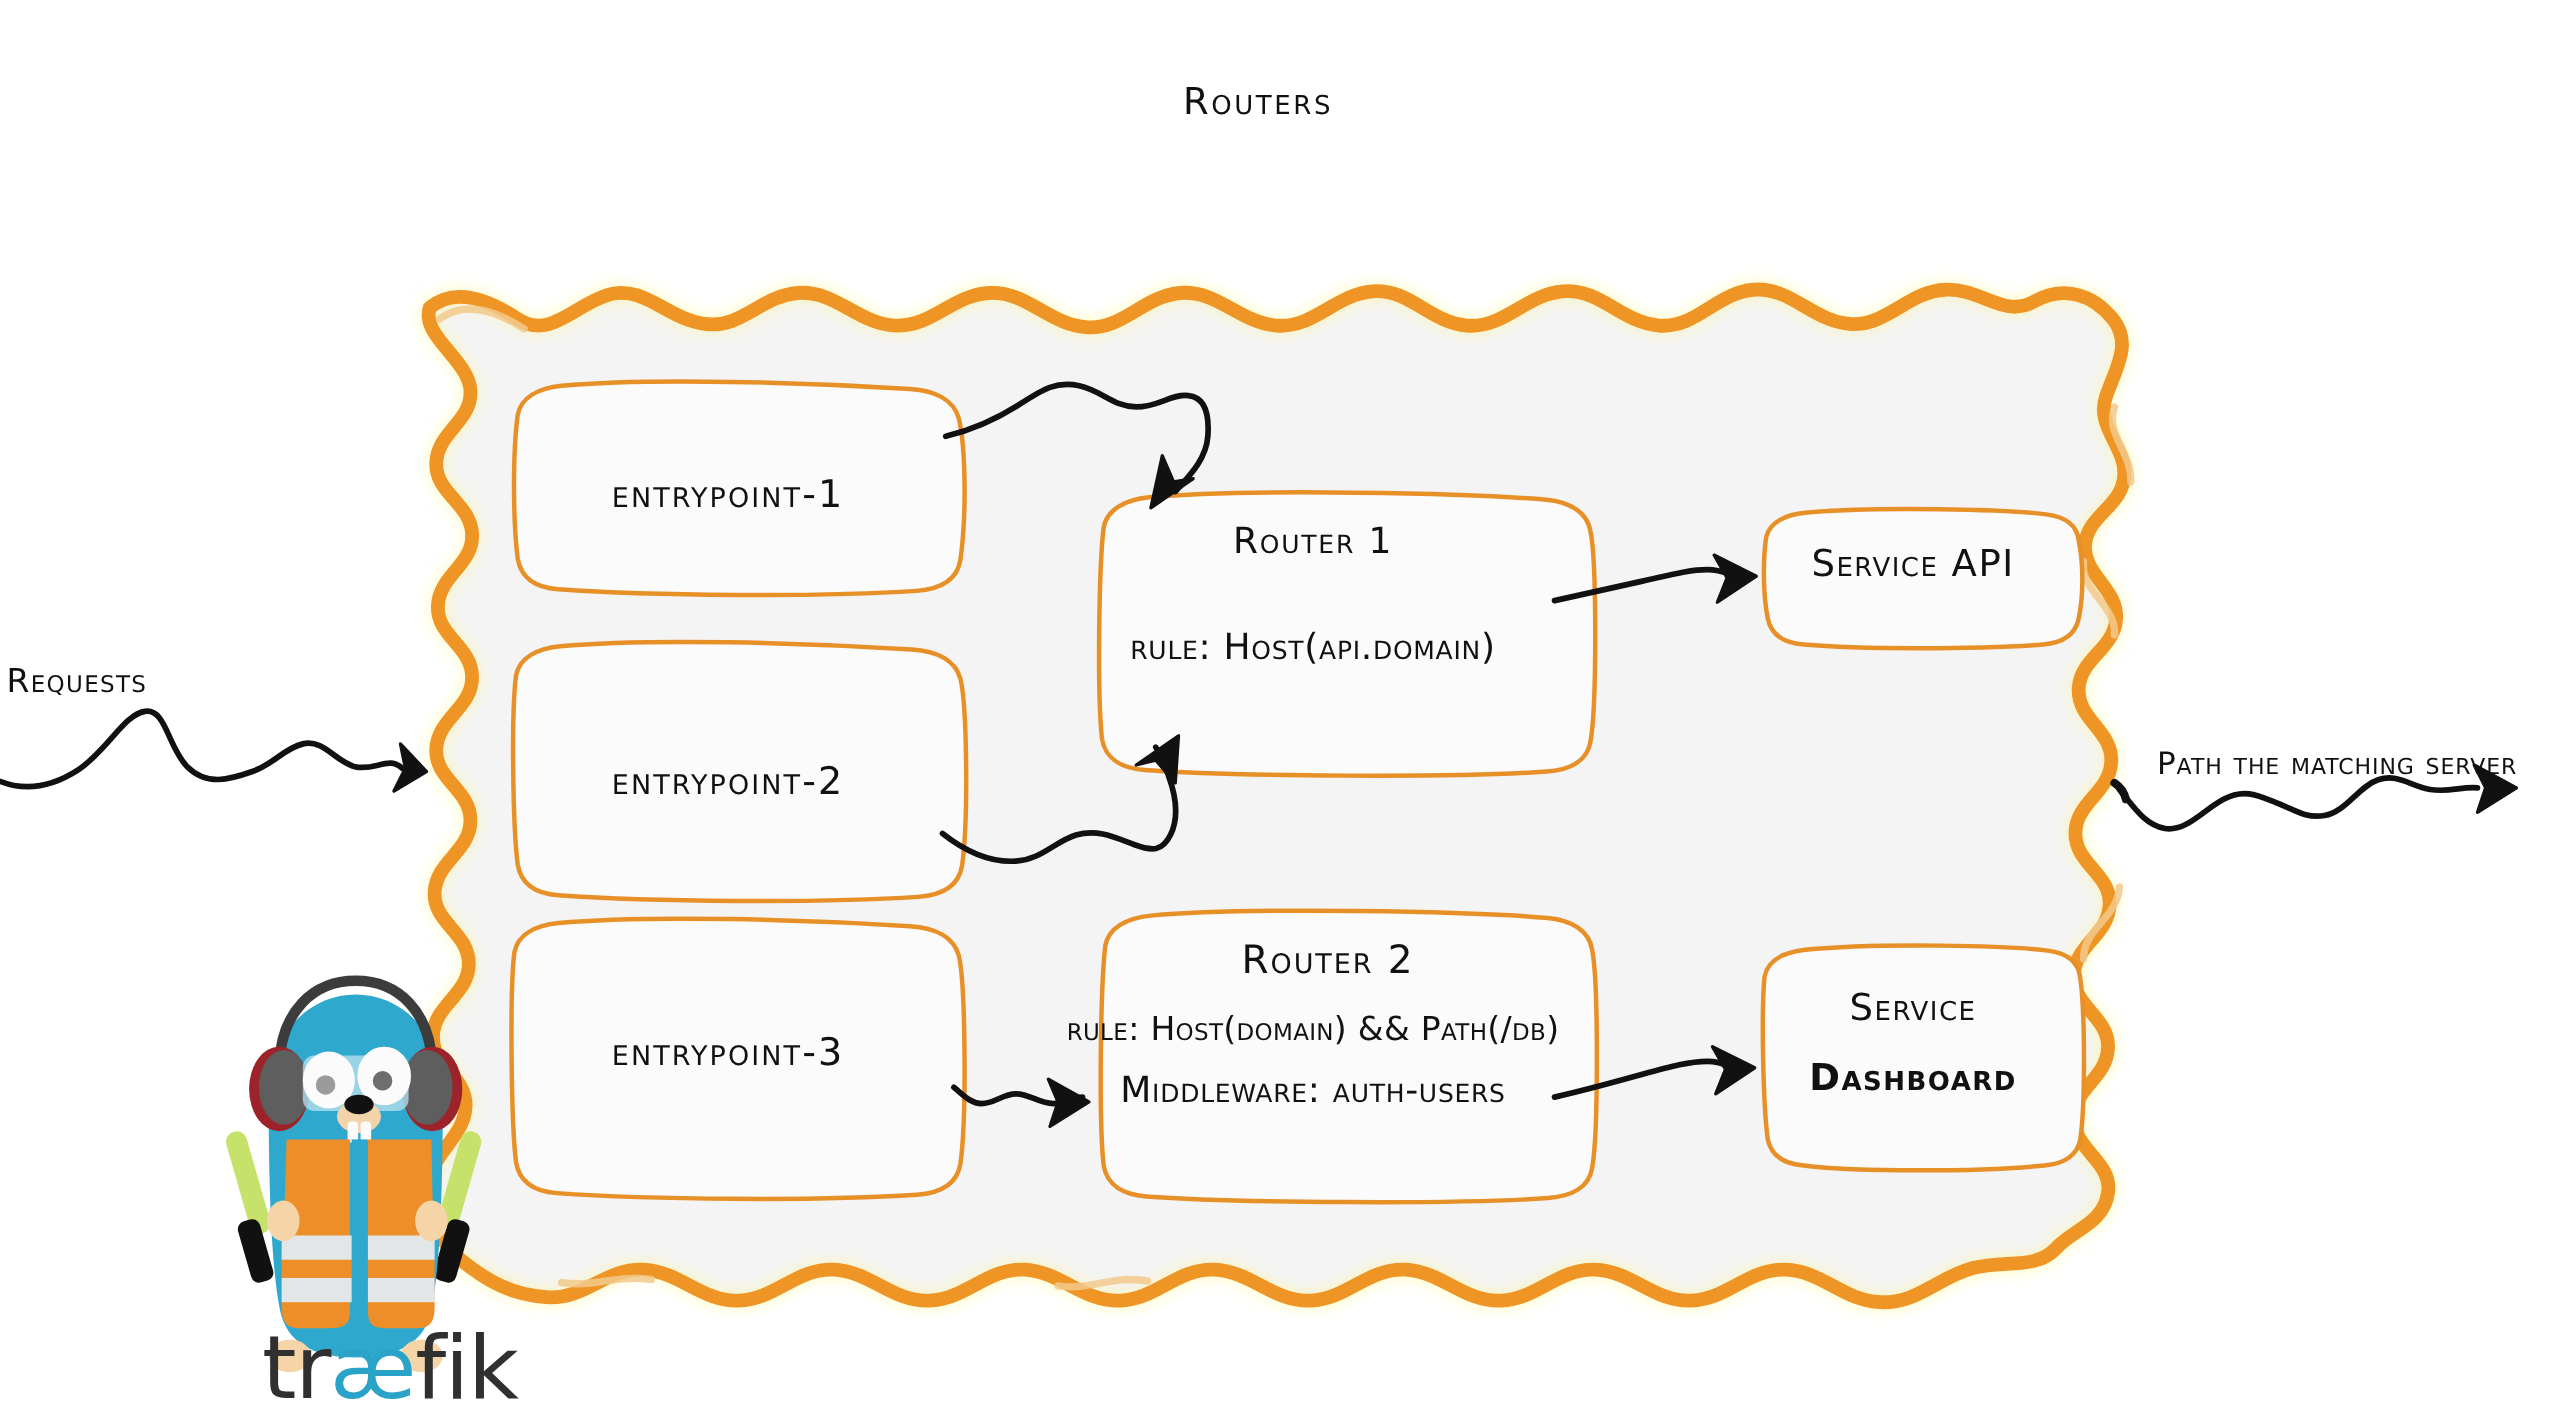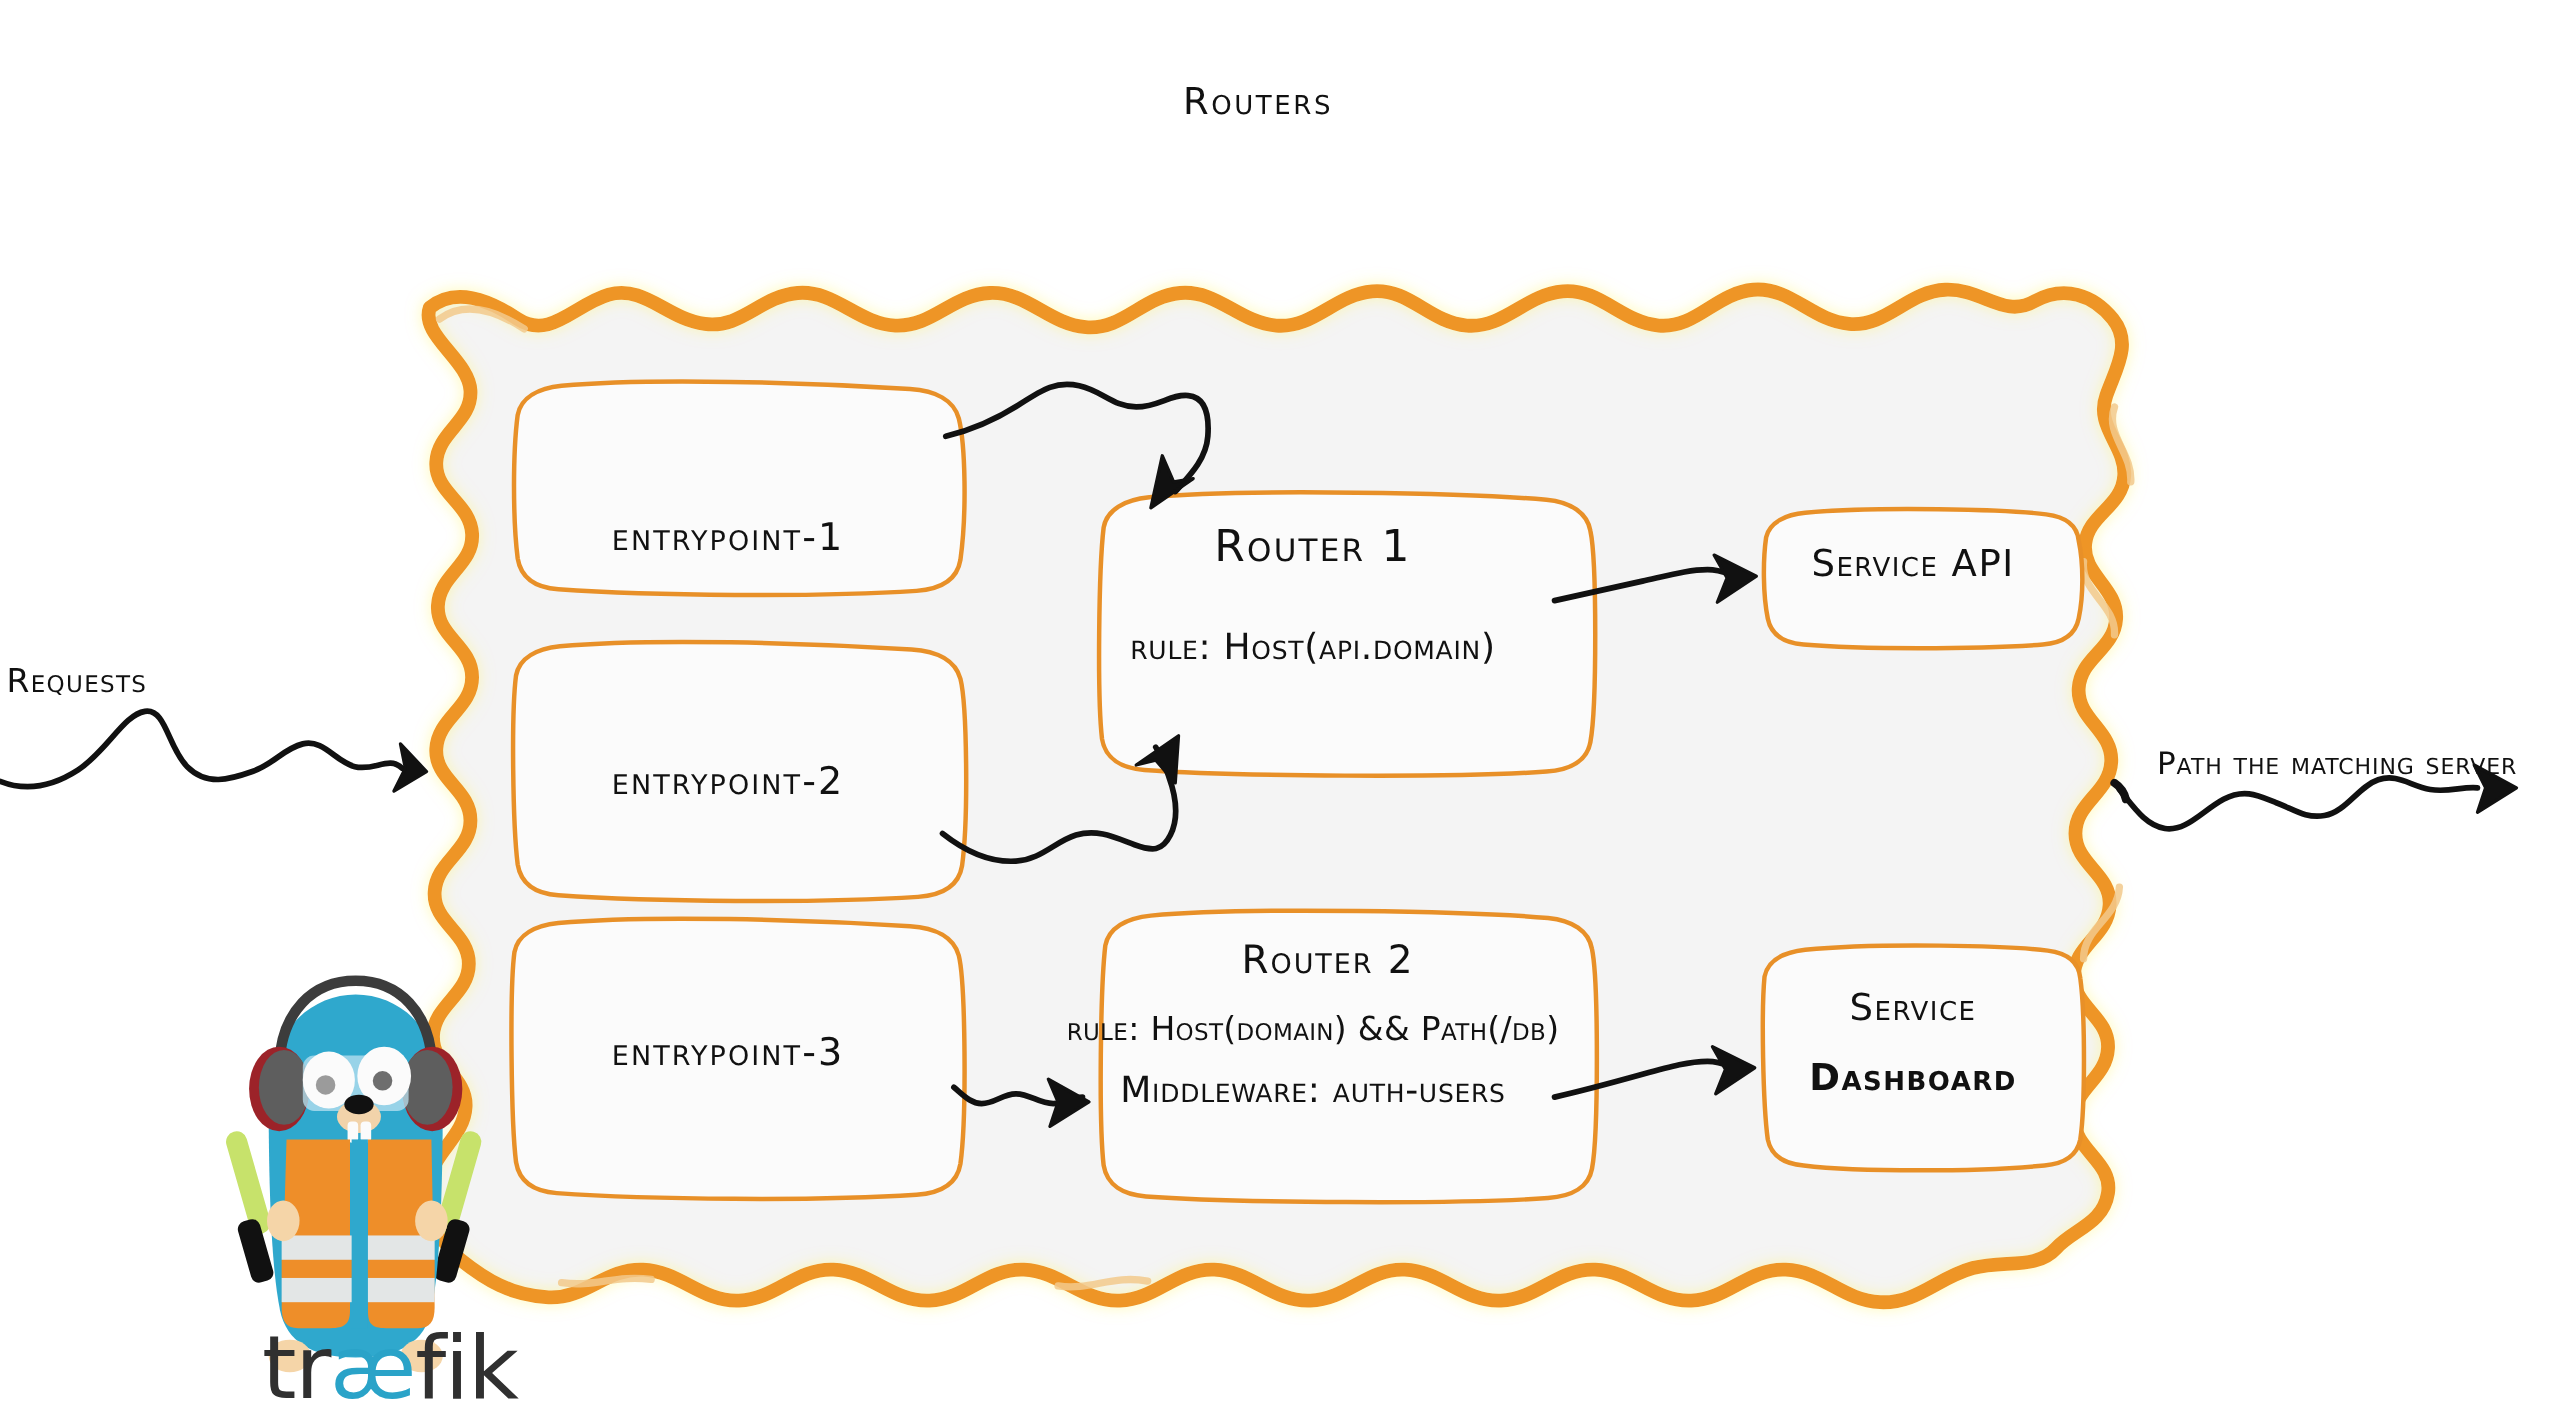--- a/index.html
+++ b/index.html
@@ -37,25 +37,25 @@
   #title-routers {
     left: 1258px; top: 80px;
     font-size: 37px;
     letter-spacing: 0.07em;
   }
   .ep-label {
     font-size: 38px;
     letter-spacing: 0.055em;
     font-variant: small-caps;
   }
-  #ep1-label { left: 728px; top: 472px; margin-top: 43px; }
+  #ep1-label { left: 728px; top: 472px; }
   #ep2-label { left: 728px; top: 759px; }
   #ep3-label { left: 728px; top: 1030px; }
 
-  #r1-title { left: 1313px; top: 521px; font-size: 44px; letter-spacing: 0.05em; }
+  #r1-title { left: 1313px; top: 521px; font-size: 36px; letter-spacing: 0.05em; }
   #r1-rule  { left: 1313px; top: 627px; font-size: 36px; letter-spacing: 0.02em; }
 
   #r2-title { left: 1328px; top: 938px; font-size: 39px; letter-spacing: 0.05em; }
   #r2-rule  { left: 1313px; top: 1009px; font-size: 33px; letter-spacing: 0.01em; }
   #r2-mw    { left: 1313px; top: 1070px; font-size: 36px; letter-spacing: 0.02em; }
 
   #svc-api-label { left: 1913px; top: 542px; font-size: 37px; letter-spacing: 0.04em; }
   #svc-dash-l1 { left: 1913px; top: 986px; font-size: 37px; letter-spacing: 0.04em; }
   #svc-dash-l2 { left: 1913px; top: 1056px; font-size: 37px; letter-spacing: 0.04em; font-weight: bold; }
 

